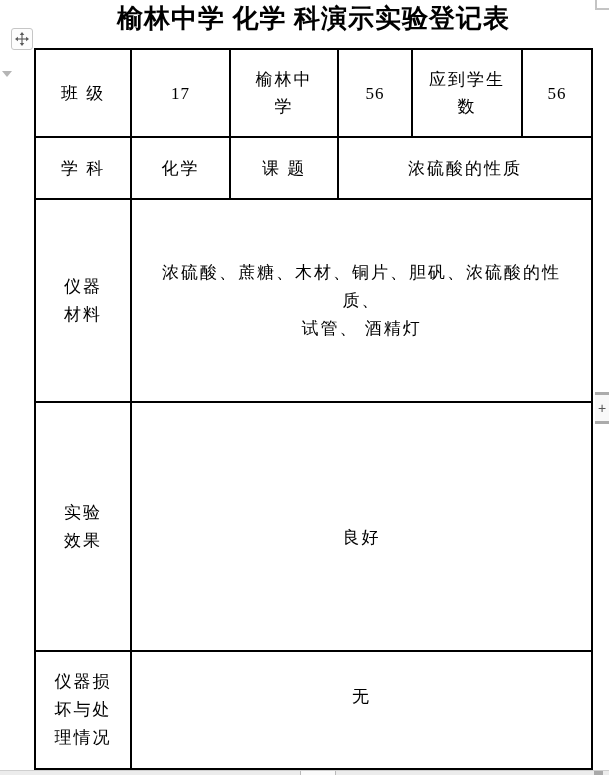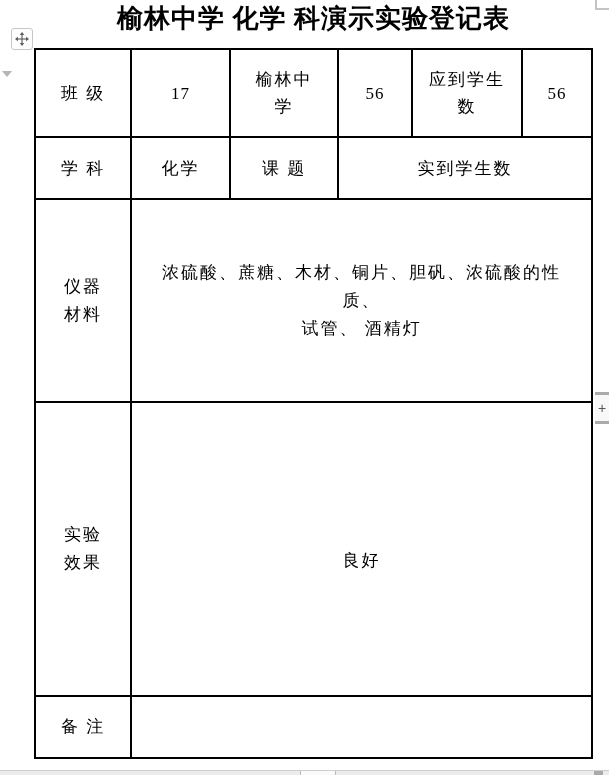--- a/index.html
+++ b/index.html
@@ -20,21 +20,21 @@
   
   table.form{
     position:absolute;left:34px;top:48px;width:558px;
     border-collapse:collapse;table-layout:fixed;
   }
   table.form td{
     border:2px solid #000;padding:16px;text-align:center;vertical-align:middle;
     font-size:17px;letter-spacing:2px;line-height:1.6;
   }
   tr.r1{height:57px;} tr.r2{height:62px;} tr.r3{height:203px;margin-top:32px;}
-  tr.r4{height:294px;} tr.r5{height:111px;} tr.r6{height:40px;}
+  tr.r4{height:249px;} tr.r5{height:111px;} tr.r6{height:40px;}
   .multiline{white-space:pre-line;line-height:28px;display:inline-block;}
   .num{letter-spacing:1px;}
   td.effect-content span{position:relative;top:11px;}
   td.damage-content span{position:relative;top:-14px;}
 
   
   .move-handle{
     position:absolute;left:11px;top:28px;width:22px;height:22px;
     background:#fdfdfd;border:1px solid #c6c6c6;border-radius:3px;
     display:flex;align-items:center;justify-content:center;box-sizing:border-box;
@@ -136,40 +136,50 @@
       <td>
         <span>学 科</span>
       </td>
       <td>
         <span>化学</span>
       </td>
       <td>
         <span>课 题</span>
       </td>
       <td colspan="3">
-        <span>实到学生数</span>
+        <span>浓硫酸的性质</span>
       </td>
     </tr>
     <tr class="r3">
       <td>
         <span class="multiline">仪器
 材料</span>
       </td>
       <td colspan="5">
         <span class="multiline">浓硫酸、蔗糖、木材、铜片、胆矾、浓硫酸的性质、
 试管、 酒精灯</span>
       </td>
     </tr>
     <tr class="r4">
       <td>
         <span class="multiline">实验
 效果</span>
       </td>
       <td colspan="5" class="effect-content">
         <span>良好</span>
+      </td>
+    </tr>
+    <tr class="r5">
+      <td>
+        <span class="multiline">仪器损
+坏与处
+理情况</span>
+      </td>
+      <td colspan="5" class="damage-content">
+        <span>无</span>
       </td>
     </tr>
     <tr class="r6">
       <td>
         <span>备 注</span>
       </td>
       <td colspan="5">
         <span></span>
       </td>
     </tr>

